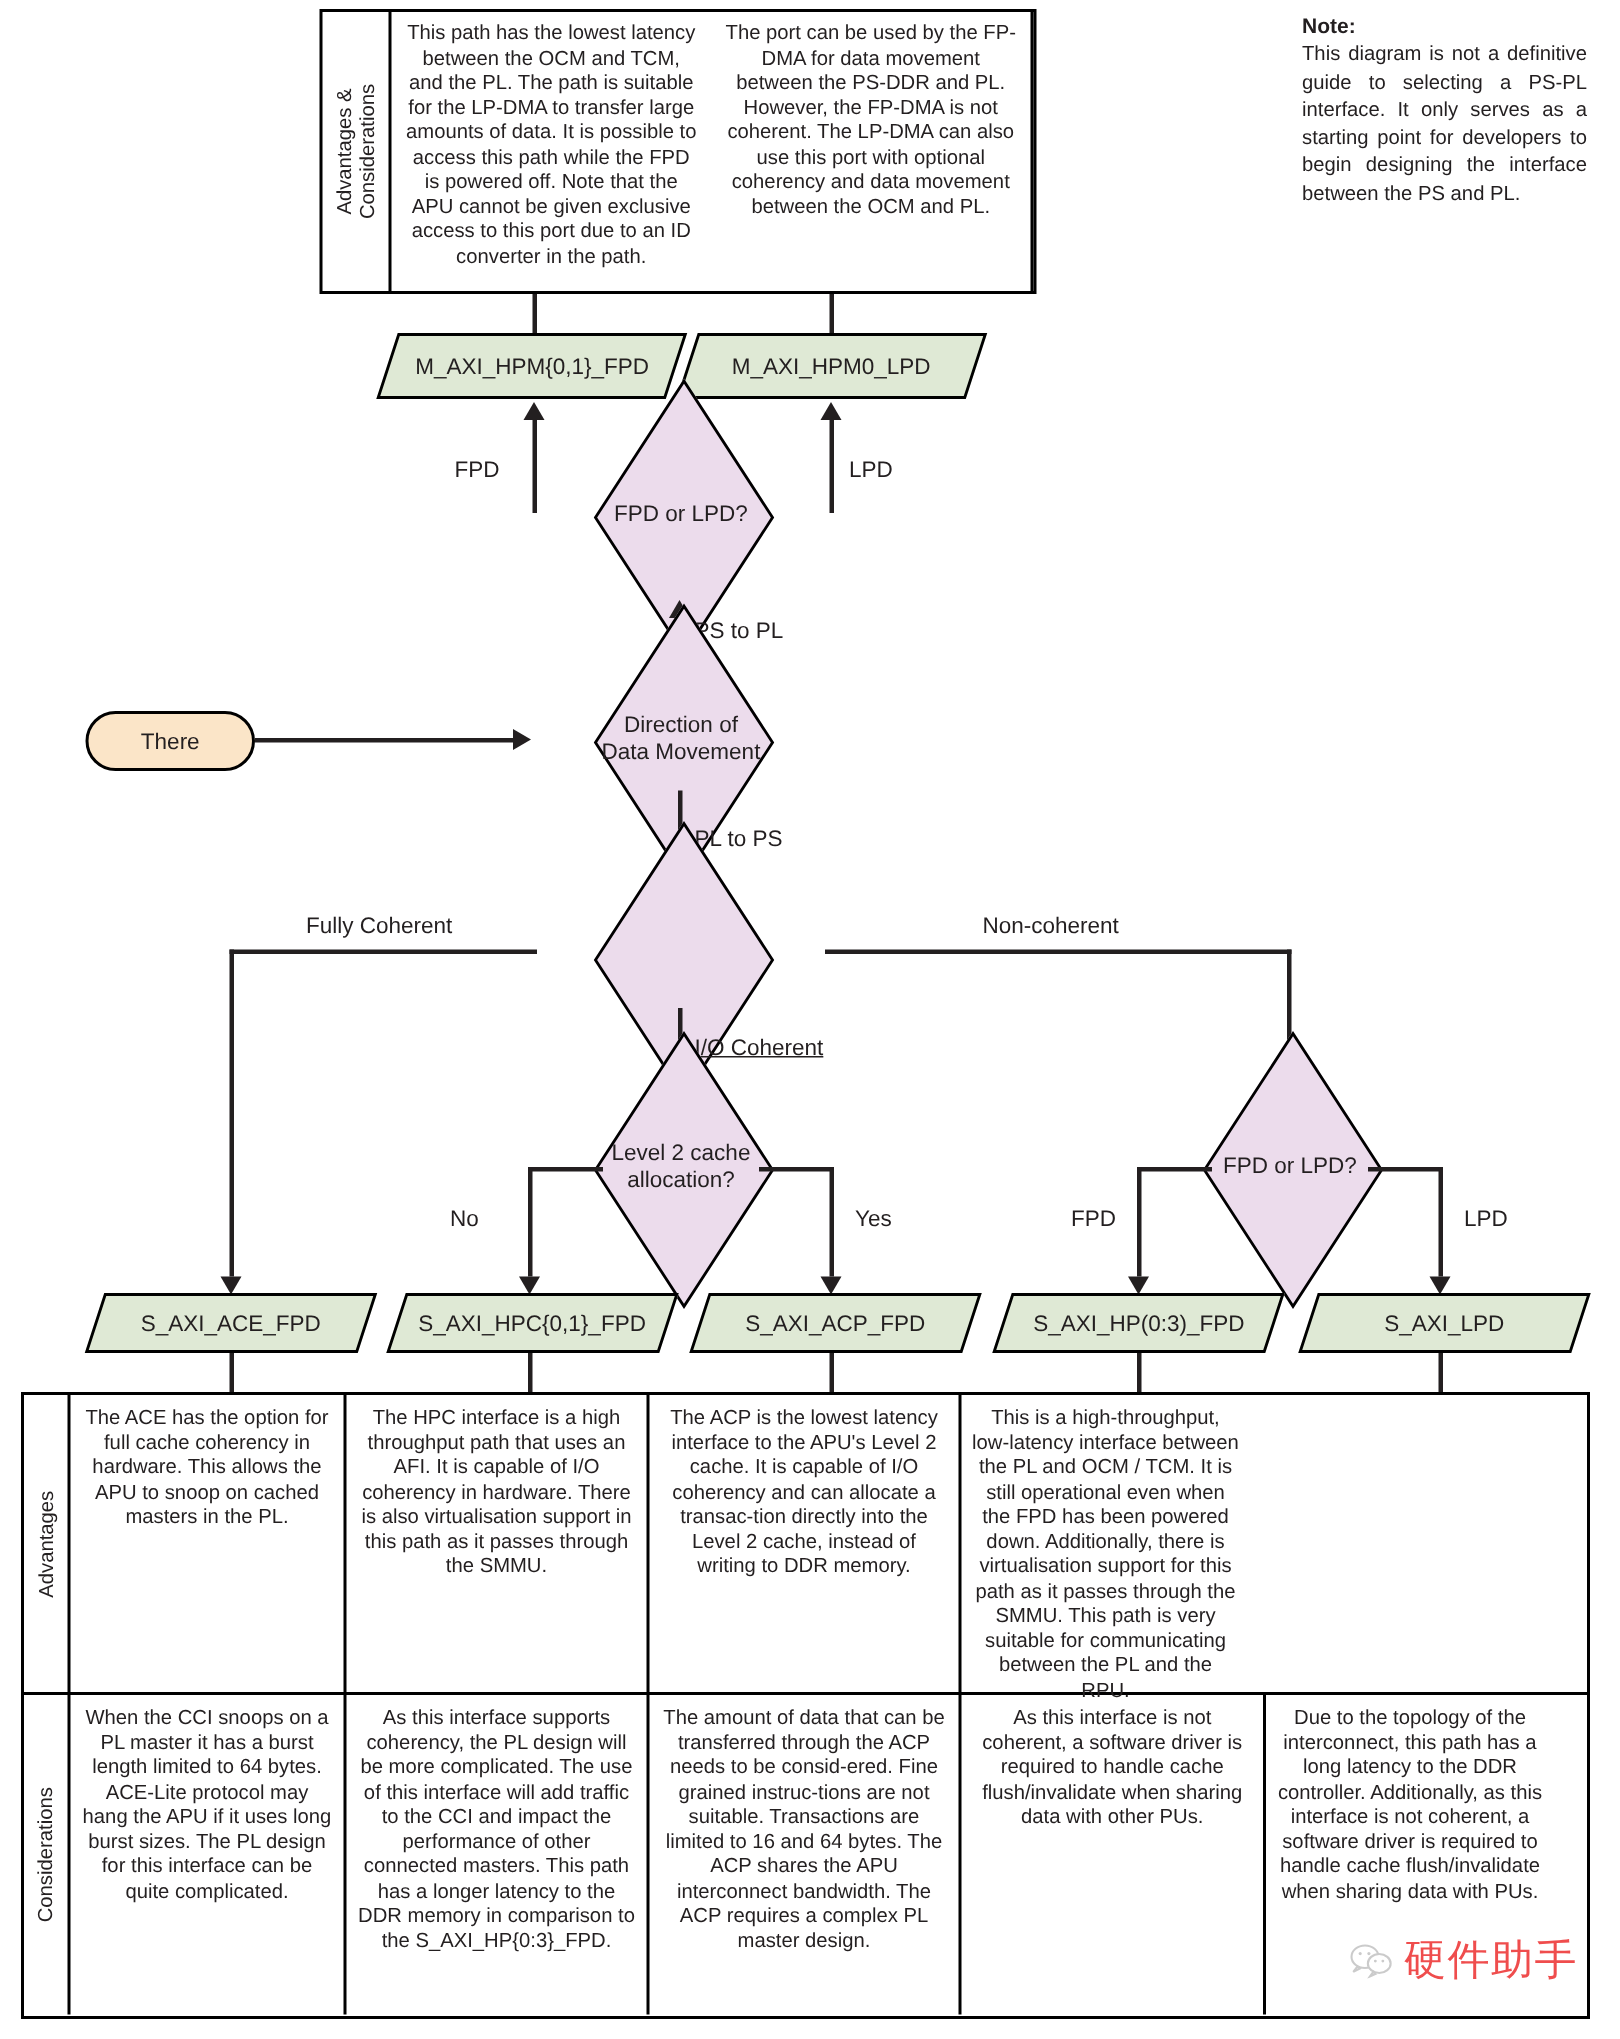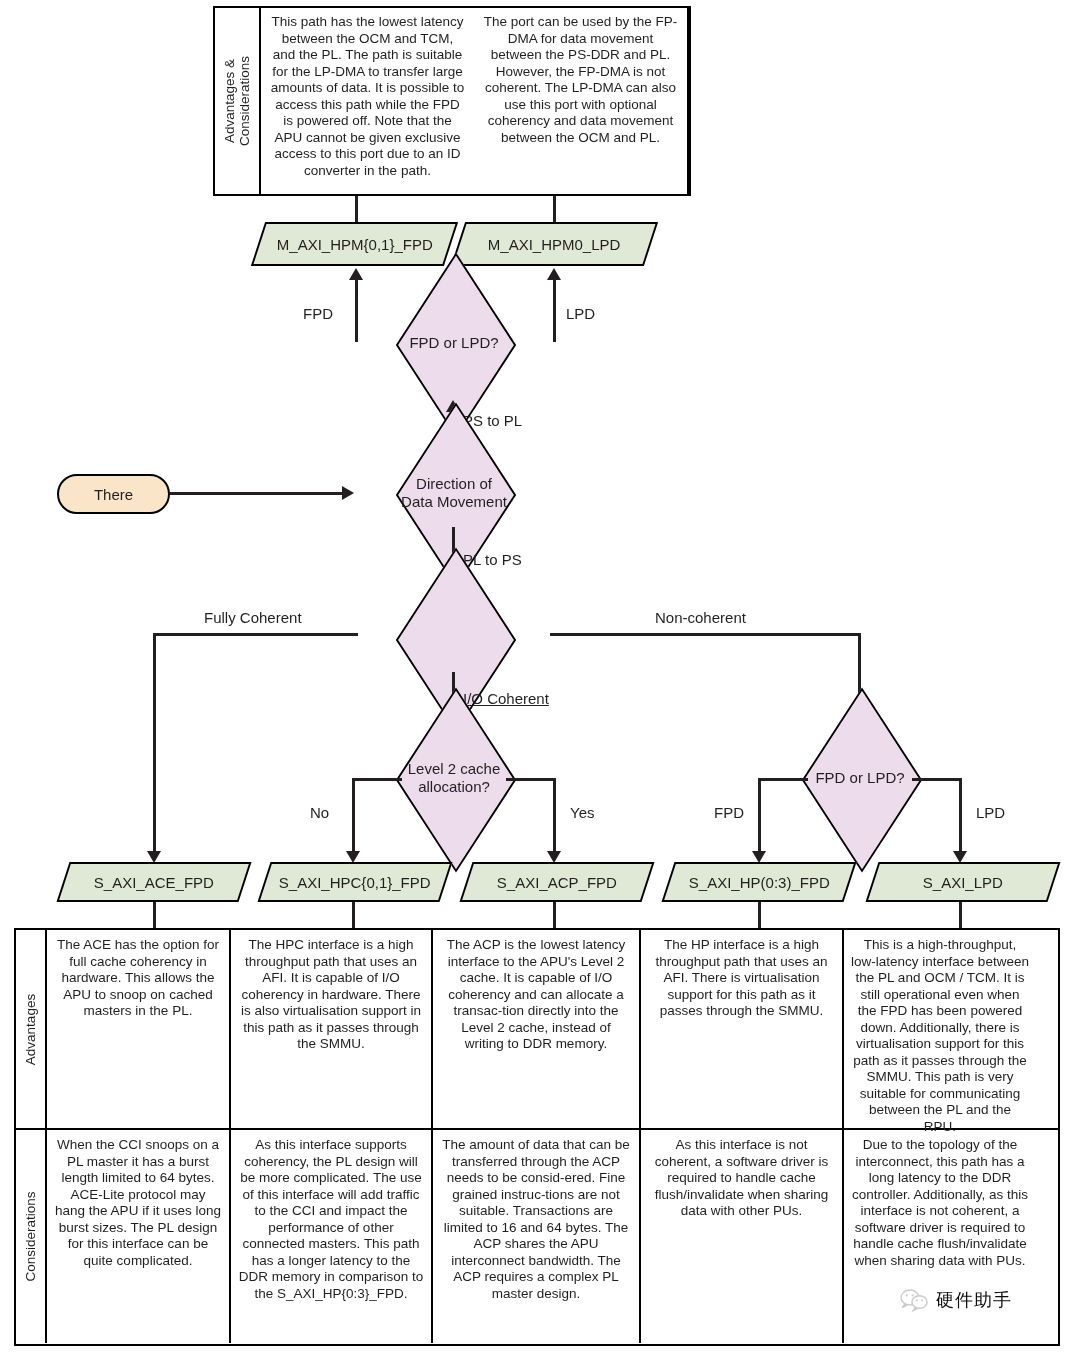--- a/index.html
+++ b/index.html
@@ -155,42 +155,46 @@
   .c4 { width: 192px; }
 
   
   .watermark {
     left: 900px; top: 1288px;
     display: flex; align-items: center; gap: 6px;
     color: #c9c9c9;
     opacity: .95;
   }
   .watermark .wmtext {
-    font-size: 18px;
+    font-size: 28px;
     letter-spacing: 1px;
-    color: #000000;
+    color: #ef4444;
     font-family: "DejaVu Sans", sans-serif;
   }
 </style>
 </head>
 <body>
 
 <div id="canvas">
 
   <div class="abs topTable">
     <div class="vcell">
       <div class="rot">
         <div>Advantages &amp;</div>
         <div>Considerations</div>
       </div>
     </div>
     <div class="cell txt">This path has the lowest latency between the OCM and TCM, and the PL. The path is suitable for the LP-DMA to transfer large amounts of data. It is possible to access this path while the FPD is powered off. Note that the APU cannot be given exclusive access to this port due to an ID converter in the path.</div>
     <div class="cell mid txt">The port can be used by the FP-DMA for data movement between the PS-DDR and PL. However, the FP-DMA is not coherent. The LP-DMA can also use this port with optional coherency and data movement between the OCM and PL.</div>
   </div>
 
+  <div class="abs noteBox">
+    <div class="noteTitle">Note:</div>
+    <div class="noteBody">This diagram is not a definitive guide to selecting a PS-PL interface. It only serves as a starting point for developers to begin designing the interface between the PS and PL.</div>
+  </div>
 
   <div class="abs vline" style="left:355px; top:196px; height:26px;"></div>
   <div class="abs vline" style="left:553px; top:196px; height:26px;"></div>
 
   <div class="abs para" style="left:258px; top:222px; width:193px; height:44px;">
     <span>M_AXI_HPM{0,1}_FPD</span>
   </div>
   <div class="abs para" style="left:458px; top:222px; width:193px; height:44px;">
     <span>M_AXI_HPM0_LPD</span>
   </div>
@@ -252,21 +256,21 @@
     <div class="diamond" style="position:absolute; left:52px; top:-14px; width:104px; height:104px;"></div>
   </div>
   <div class="diamondText abs" style="left:352px; top:740px; width:204px; height:76px; flex-direction:column;">
     <div>Level 2 cache</div>
     <div>allocation?</div>
   </div>
 
   <div class="abs hline" style="left:352px; top:778px; width:50px;"></div>
   <div class="abs vline" style="left:352px; top:778px; height:73px;"></div>
   <div class="abs arrowDown" style="left:346px; top:851px;"></div>
-  <div class="abs label" style="left:310px; top:804px;">No</div>
+  <div class="abs label" style="left:300px; top:804px;">No</div>
 
   <div class="abs hline" style="left:506px; top:778px; width:50px;"></div>
   <div class="abs vline" style="left:553px; top:778px; height:73px;"></div>
   <div class="abs arrowDown" style="left:547px; top:851px;"></div>
   <div class="abs label" style="left:570px; top:804px;">Yes</div>
 
   <div class="abs diamondWrap" style="left:756px; top:740px; width:208px; height:76px;">
     <div class="diamond" style="position:absolute; left:52px; top:-14px; width:104px; height:104px;"></div>
   </div>
   <div class="diamondText abs" style="left:756px; top:740px; width:208px; height:76px;">FPD or LPD?</div>
@@ -305,21 +309,20 @@
 
   <div class="abs btmTable">
 
     <div class="btmRow r1">
       <div class="rowhdr">
         <div class="rot">Advantages</div>
       </div>
       <div class="c c0 txt">The ACE has the option for full cache coherency in hardware. This allows the APU to snoop on cached masters in the PL.</div>
       <div class="c c1 txt">The HPC interface is a high throughput path that uses an AFI. It is capable of I/O coherency in hardware. There is also virtualisation support in this path as it passes through the SMMU.</div>
       <div class="c c2 txt">The ACP is the lowest latency interface to the APU's Level 2 cache. It is capable of I/O coherency and can allocate a transac-tion directly into the Level 2 cache, instead of writing to DDR memory.</div>
-      <div class="c c3 txt">The HP interface is a high throughput path that uses an AFI. There is virtualisation support for this path as it passes through the SMMU.</div>
       <div class="c c4 last txt">This is a high-throughput, low-latency interface between the PL and OCM / TCM. It is still operational even when the FPD has been powered down. Additionally, there is virtualisation support for this path as it passes through the SMMU. This path is very suitable for communicating between the PL and the RPU.</div>
     </div>
 
     <div class="btmRow r2">
       <div class="rowhdr">
         <div class="rot">Considerations</div>
       </div>
       <div class="c c0 txt">When the CCI snoops on a PL master it has a burst length limited to 64 bytes. ACE-Lite protocol may hang the APU if it uses long burst sizes. The PL design for this interface can be quite complicated.</div>
       <div class="c c1 txt">As this interface supports coherency, the PL design will be more complicated. The use of this interface will add traffic to the CCI and impact the performance of other connected masters. This path has a longer latency to the DDR memory in comparison to the S_AXI_HP{0:3}_FPD.</div>
       <div class="c c2 txt">The amount of data that can be transferred through the ACP needs to be consid-ered. Fine grained instruc-tions are not suitable. Transactions are limited to 16 and 64 bytes. The ACP shares the APU interconnect bandwidth. The ACP requires a complex PL master design.</div>

